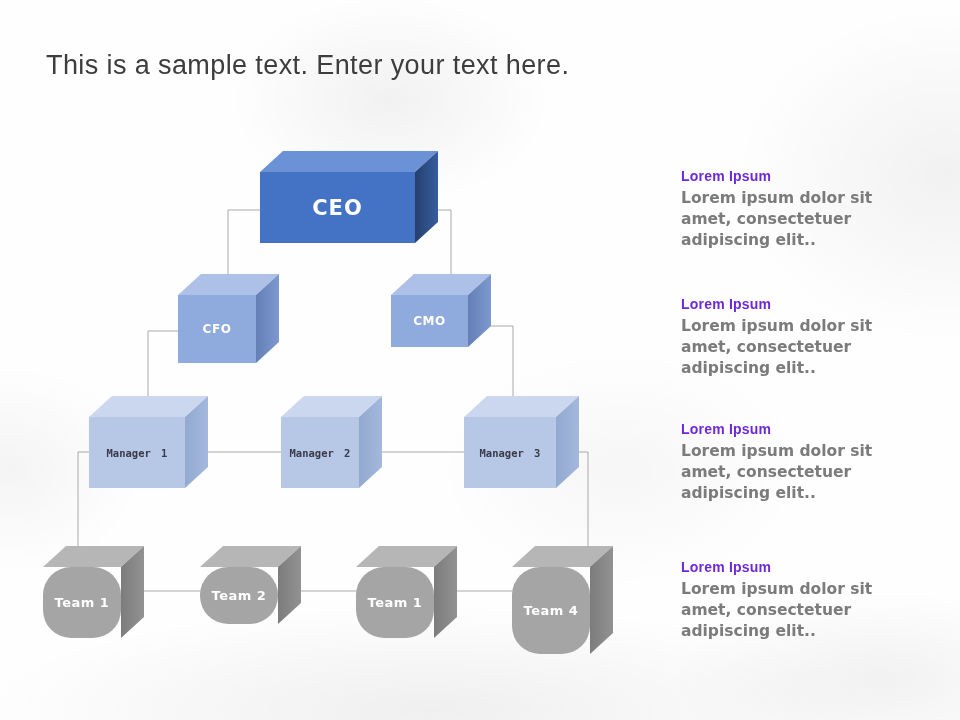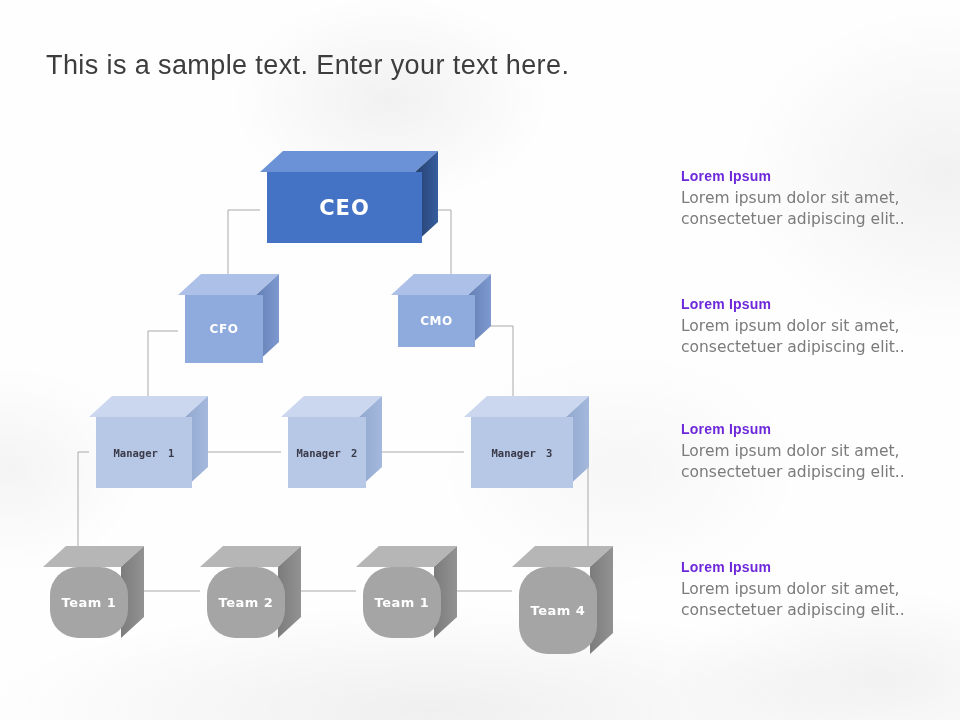--- a/index.html
+++ b/index.html
@@ -20,21 +20,21 @@
     font-family:"Liberation Sans",sans-serif;
     font-size:27px;color:#3d3d3d;letter-spacing:0.4px;
   }
   
   svg.connectors{position:absolute;left:0;top:0;z-index:1;}
   svg.connectors path{stroke:#a9a9a9;stroke-width:1;fill:none;}
   
   .box3d{position:absolute;z-index:2;}
   .face{position:absolute;}
   .front{
-    left:7px;top:0;width:100%;height:100%;
+    left:0;top:0;width:100%;height:100%;
     display:flex;align-items:center;justify-content:center;
   }
   .top{
     left:0;top:-21px;width:100%;height:21px;
     transform:skewX(-47.6deg);transform-origin:0 100%;
   }
   .right{
     left:100%;top:0;width:23px;height:100%;
     transform:skewY(-42.4deg);transform-origin:0 0;
   }
@@ -57,21 +57,21 @@
   .lvl-team .top{background:#b6b6b6;}
   .lvl-team .right{background:linear-gradient(to right,#7c7c7c,#929292);}
   
   .section{position:absolute;left:681px;width:250px;z-index:2;}
   .sec-heading{
     font-family:Liberation Sans, sans-serif;
     font-weight:bold;font-size:14px;color:#6d28d9;letter-spacing:0.2px;
     margin-bottom:4px;
   }
   .sec-body{
-    font-size:15.5px;color:#7b7b7b;line-height:21px;width:240px;
+    font-size:15.5px;color:#7b7b7b;line-height:21px;width:240px;font-weight:bold;
   }
 </style>
 </head>
 <body>
 
 <div class="page-title">This is a sample text. Enter your text here.</div>
 
 <svg class="connectors" width="960" height="720">
   <path d="M260,210 L228,210 L228,282"></path>
   <path d="M431,210 L451,210 L451,282"></path>
@@ -103,32 +103,32 @@
 <div class="box3d lvl-mgr" style="left:89px;top:417px;width:96px;height:71px">
   <div class="face top"></div>
   <div class="face right"></div>
   <div class="face front">Manager 1</div>
 </div>
 <div class="box3d lvl-mgr" style="left:281px;top:417px;width:78px;height:71px">
   <div class="face top"></div>
   <div class="face right"></div>
   <div class="face front">Manager 2</div>
 </div>
-<div class="box3d lvl-mgr" style="left:464px;top:417px;width:102px;height:71px">
+<div class="box3d lvl-mgr" style="left:464px;top:417px;width:92px;height:71px">
   <div class="face top"></div>
   <div class="face right"></div>
   <div class="face front">Manager 3</div>
 </div>
 
 <div class="box3d lvl-team" style="left:43px;top:567px;width:78px;height:71px">
   <div class="face top"></div>
   <div class="face right"></div>
   <div class="face front">Team 1</div>
 </div>
-<div class="box3d lvl-team" style="left:200px;top:567px;width:78px;height:71px">
+<div class="box3d lvl-team" style="left:200px;top:567px;width:78px;height:57px">
   <div class="face top"></div>
   <div class="face right"></div>
   <div class="face front">Team 2</div>
 </div>
 <div class="box3d lvl-team" style="left:356px;top:567px;width:78px;height:71px">
   <div class="face top"></div>
   <div class="face right"></div>
   <div class="face front">Team 1</div>
 </div>
 <div class="box3d lvl-team" style="left:512px;top:567px;width:78px;height:87px">

